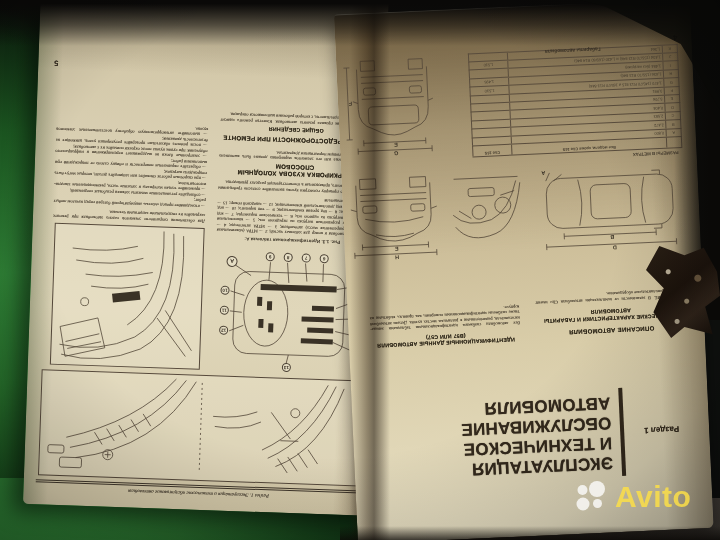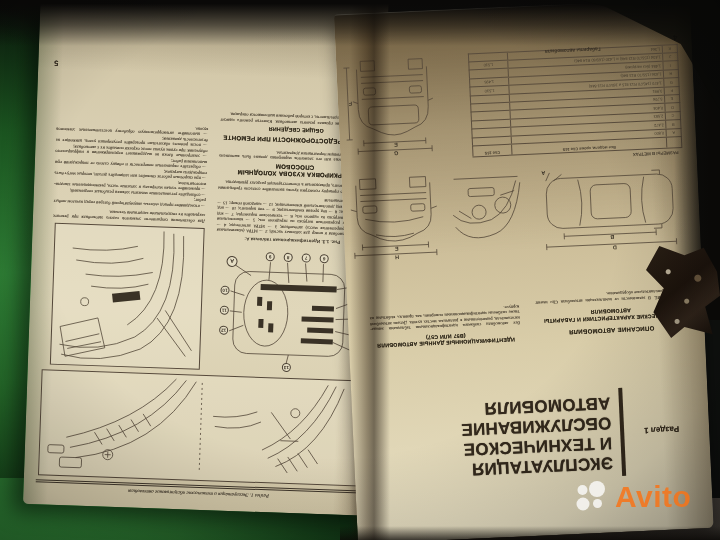--- a/index.html
+++ b/index.html
@@ -112,21 +112,21 @@
     font:bold 5px "Liberation Sans",sans-serif;color:#3a3226;}
   .sk4{position:absolute;top:372px;left:246px;width:92px;height:104px;}
 
   svg.lineart{display:block;width:100%;height:100%;}
   svg.lineart *{stroke:#54483a;stroke-width:.8;fill:none;}
   svg.lineart .fillbar{fill:#3a3226;stroke:none;}
   svg.lineart text{fill:#3a3226;stroke:none;font:bold 5.5px "Liberation Sans",sans-serif;}
 
   
   .watermark{position:absolute;left:574px;top:481px;z-index:7;display:flex;align-items:center;gap:7px;opacity:.84;}
-  .wm-text{color:#f97316;font:bold 30px/32px "Liberation Sans",sans-serif;letter-spacing:.5px;}
+  .wm-text{color:#fde047;font:bold 30px/32px "Liberation Sans",sans-serif;letter-spacing:.5px;}
 </style>
 </head>
 <body>
 
 <div class="stage">
 
   <div class="felt-left"></div>
   <div class="felt-bottom"></div>
   <div class="bg-bottom-right"></div>
 

